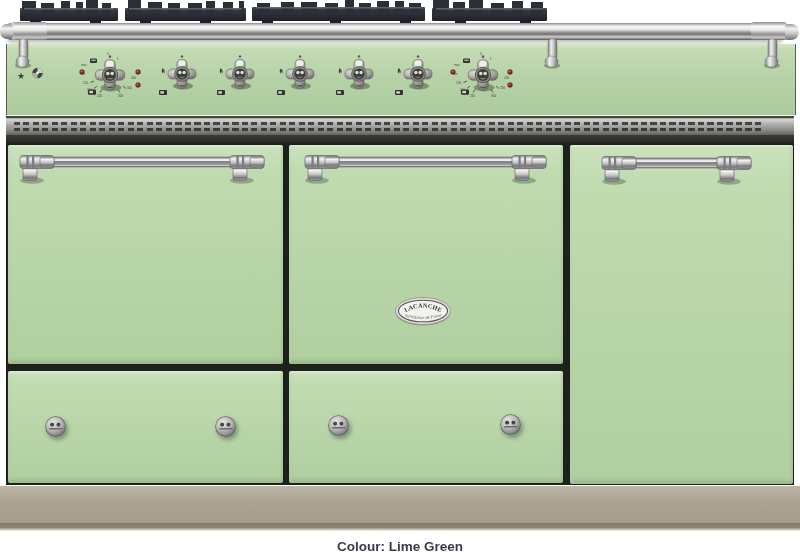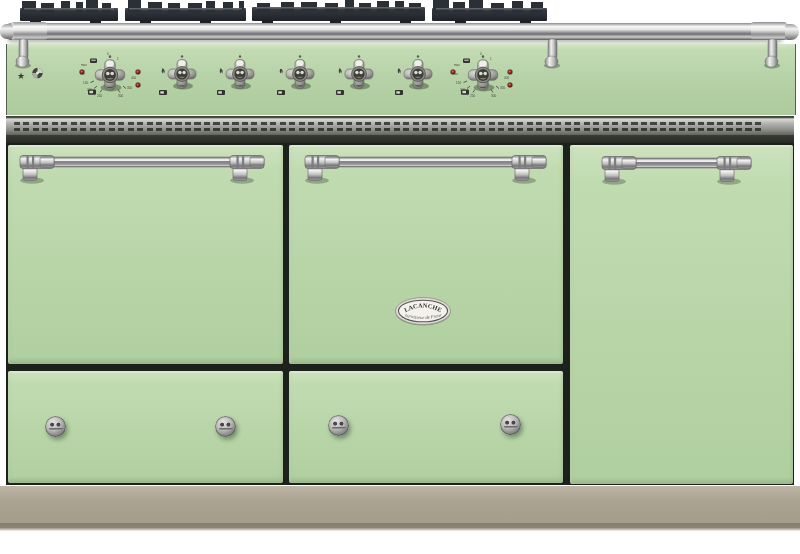--- a/index.html
+++ b/index.html
@@ -287,14 +287,15 @@
 <div class="abs dknob" style="left:215px;top:416px;"></div>
 
 <div class="abs dknob" style="left:328px;top:415px;"></div>
 
 <div class="abs dknob" style="left:500px;top:414px;"></div>
 
 <div class="abs" style="left:0;top:486px;width:800px;height:38px;background:linear-gradient(180deg,#bdb5a6 0%,#aba390 40%,#a59d8c 100%);"></div>
 
 <div class="abs" style="left:0;top:523px;width:800px;height:8px;background:linear-gradient(180deg,#857e6f 0%,#8a8375 55%,#cfcabf 85%,#f7f5f1 100%);"></div>
 
+<div class="abs" style="left:0;top:539px;width:800px;text-align:center;font-size:13.5px;font-weight:bold;color:#393c46;">Colour: Lime Green</div>
 
 </div>
 
 </body></html>

